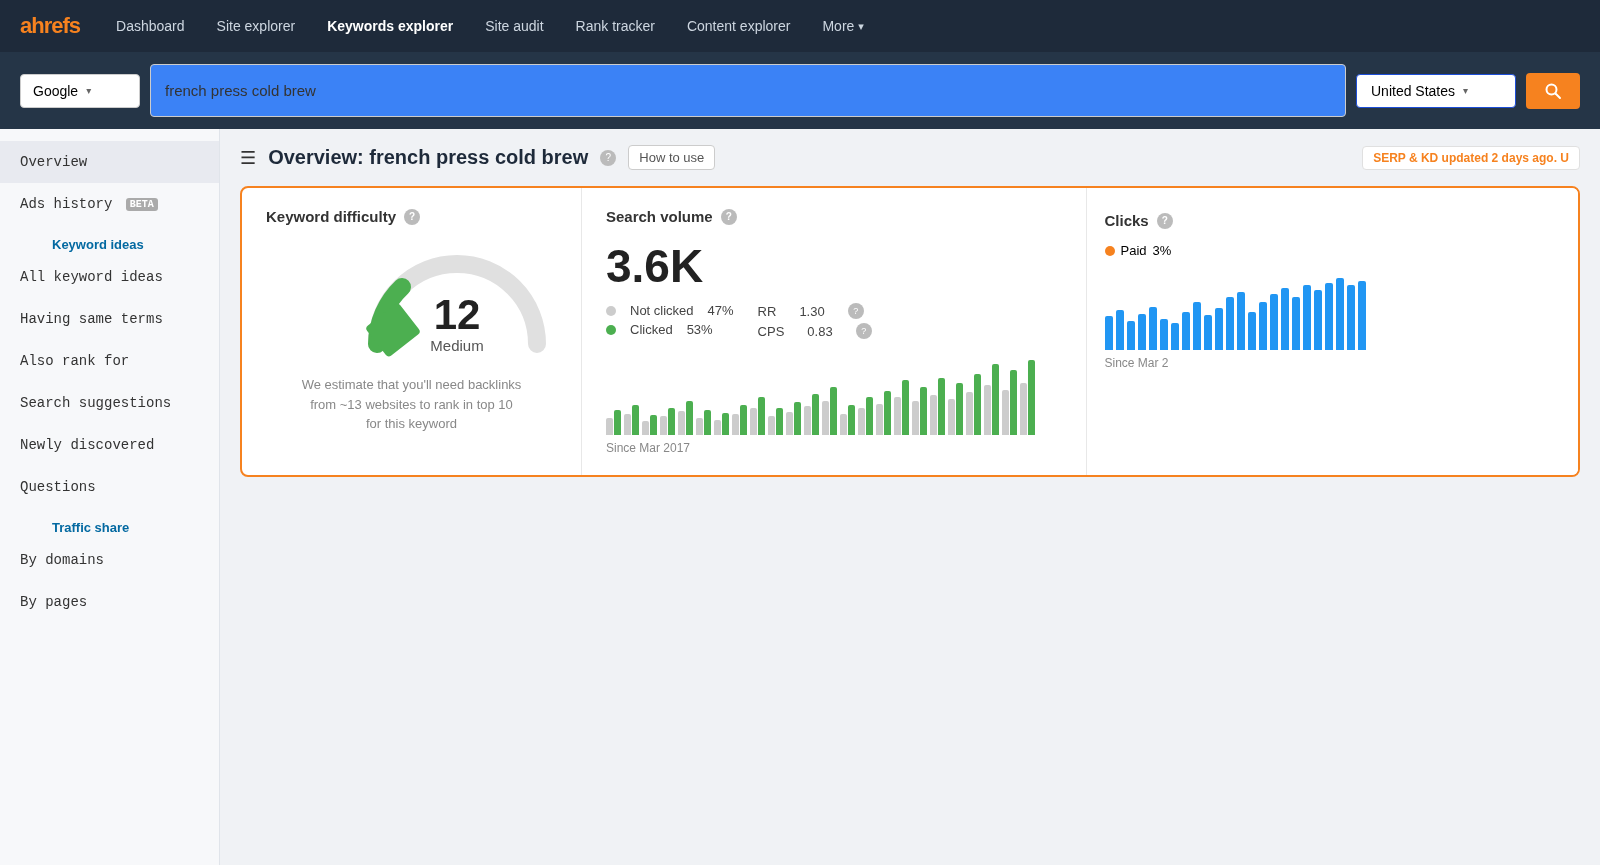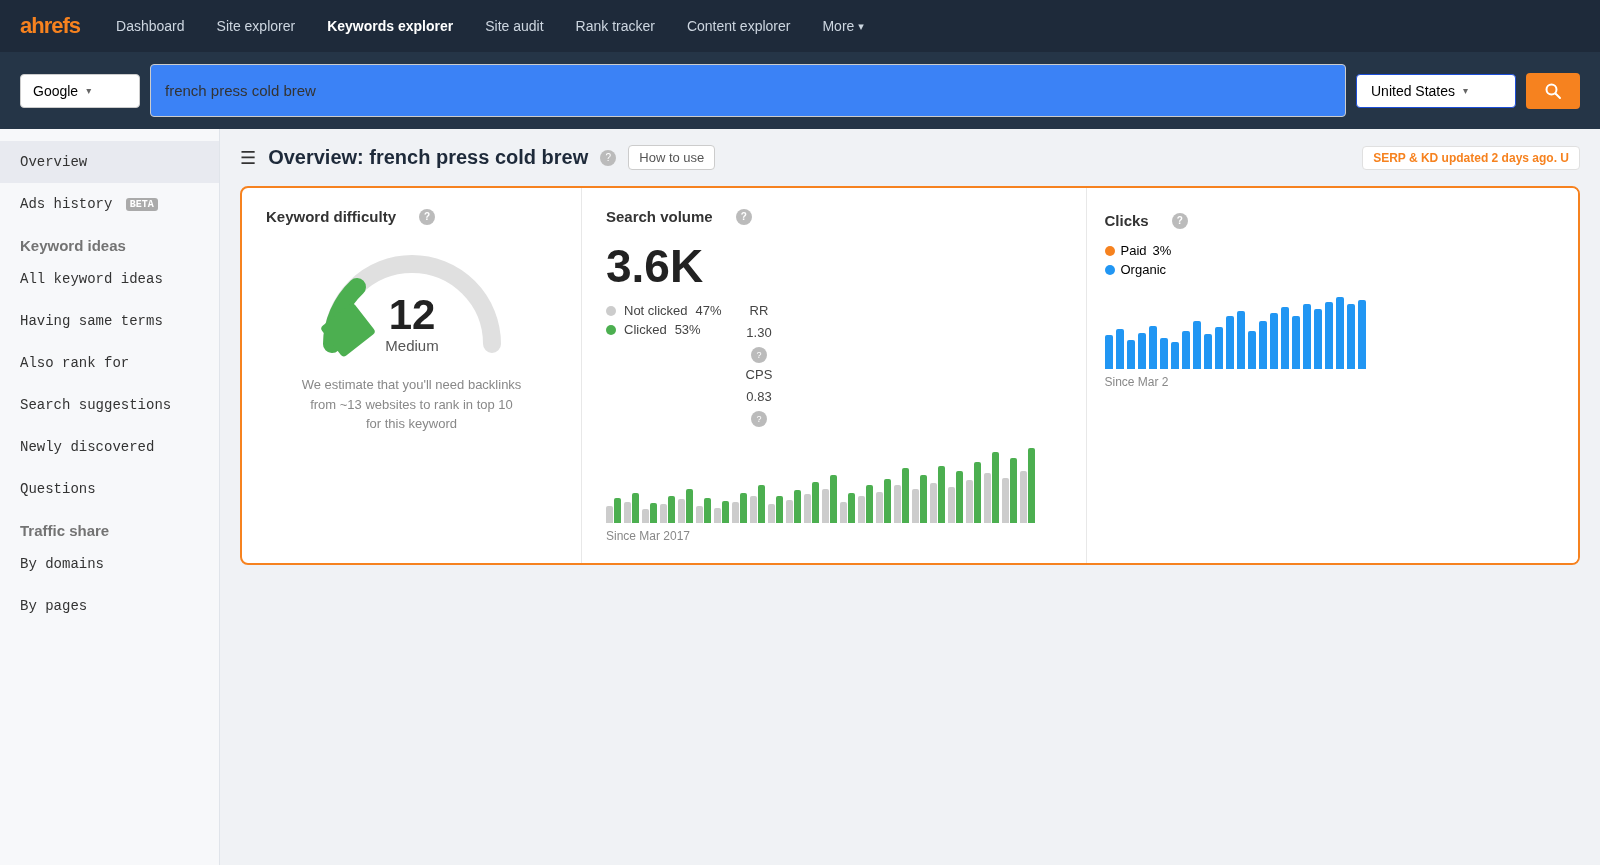--- a/index.html
+++ b/index.html
@@ -110,23 +110,24 @@
       padding: 13px 20px;
       font-size: 14px;
       color: #333;
       cursor: pointer;
       border-radius: 0;
       font-family: Liberation Mono, monospace;
     }
     .sidebar-item.active { background: #e8eaf0; font-weight: 500; }
     .sidebar-section-title {
       padding: 12px 20px 4px;
-      font-size: 15px;
+      font-size: 13px;
       font-weight: 700;
-      color: #737373;
+      color: #0369a1;
+      margin-left: 32px;
     }
     .sidebar-beta {
       font-size: 10px;
       background: #aaa;
       color: white;
       padding: 1px 4px;
       border-radius: 3px;
       margin-left: 5px;
       vertical-align: middle;
       font-weight: 600;
@@ -198,42 +199,42 @@
       padding: 24px 18px;
       overflow: hidden;
     }
 
     .card-title {
       font-size: 15px;
       font-weight: 600;
       color: #333;
       display: flex;
       align-items: center;
-      gap: 23px;
+      gap: 8px;
       margin-bottom: 14px;
     }
     .info-icon {
       width: 16px;
       height: 16px;
       border-radius: 50%;
       background: #bbb;
       color: white;
       font-size: 10px;
       display: inline-flex;
       align-items: center;
       justify-content: center;
       cursor: pointer;
       flex-shrink: 0;
     }
 
     
     .kd-gauge-container {
       display: flex;
       flex-direction: column;
-      align-items: center;
+      align-items: flex-end;
       margin: 10px 0 16px;
     }
     .gauge-svg { width: 200px; height: 120px; }
     .kd-description {
       font-size: 13px;
       color: #888;
       text-align: center;
       margin-top: 16px;
       line-height: 1.5;
     }
@@ -248,34 +249,34 @@
     .sv-stats {
       display: flex;
       gap: 24px;
       margin-bottom: 16px;
       flex-wrap: wrap;
     }
     .sv-stat-col { display: flex; flex-direction: column; gap: 4px; }
     .sv-stat-row {
       display: flex;
       align-items: center;
-      gap: 8px;
+      gap: 14px;
       font-size: 13px;
       color: #444;
     }
     .dot {
       width: 10px;
       height: 10px;
       border-radius: 50%;
       flex-shrink: 0;
     }
     .dot-gray { background: #ccc; }
     .dot-green { background: #4caf50; }
     .rr-cps { display: flex; flex-direction: column; gap: 4px; font-size: 13px; color: #444; }
-    .rr-row { display: flex; align-items: center; gap: 7px; flex-direction: column; }
+    .rr-row { display: flex; align-items: center; gap: 23px; }
 
     
     .bar-chart {
       display: flex;
       align-items: flex-end;
       gap: 3px;
       height: 80px;
       margin-top: 8px;
     }
     .bar-group {
@@ -553,24 +554,20 @@
       <div class="card card-partial cut-off">
         <div class="card-title">
           <span>Clicks</span>
           <span class="info-icon">?</span>
         </div>
         <div class="clicks-legend">
           <div class="legend-row">
             <span class="dot dot-orange"></span>
             <span>Paid</span>
             <span>3%</span>
-          </div>
-          <div class="legend-row">
-            <span class="dot dot-blue"></span>
-            <span>Organic</span>
           </div>
         </div>
         <div class="blue-bar-chart" id="clicks-bar-chart">
             <div class="bar-blue" style="height: 34px;"></div>
             <div class="bar-blue" style="height: 40px;"></div>
             <div class="bar-blue" style="height: 29px;"></div>
             <div class="bar-blue" style="height: 36px;"></div>
             <div class="bar-blue" style="height: 43px;"></div>
             <div class="bar-blue" style="height: 31px;"></div>
             <div class="bar-blue" style="height: 27px;"></div>

